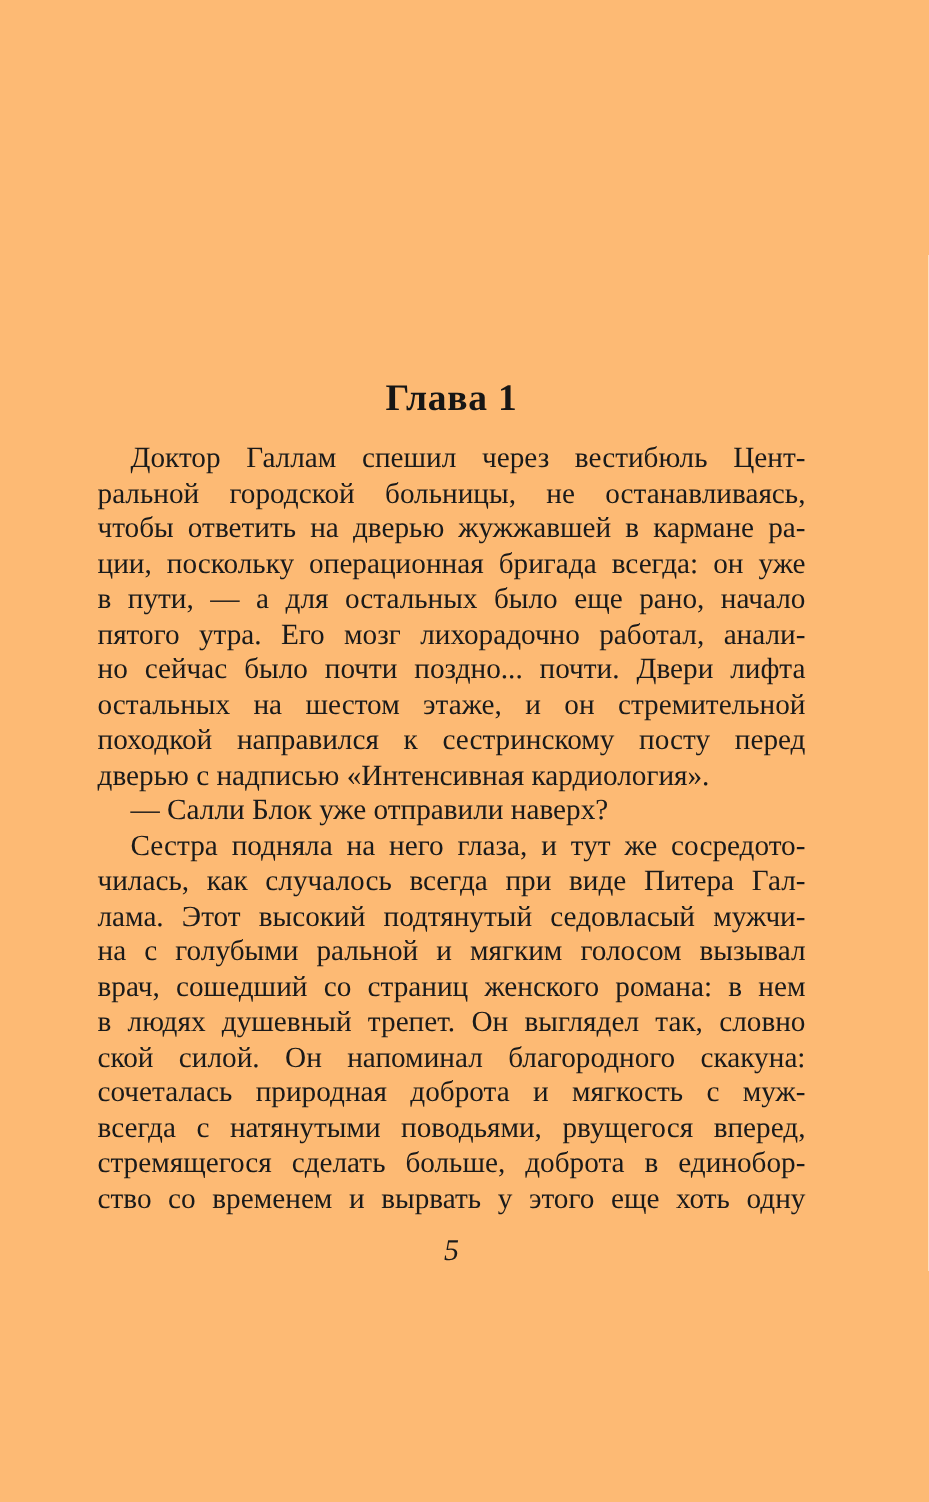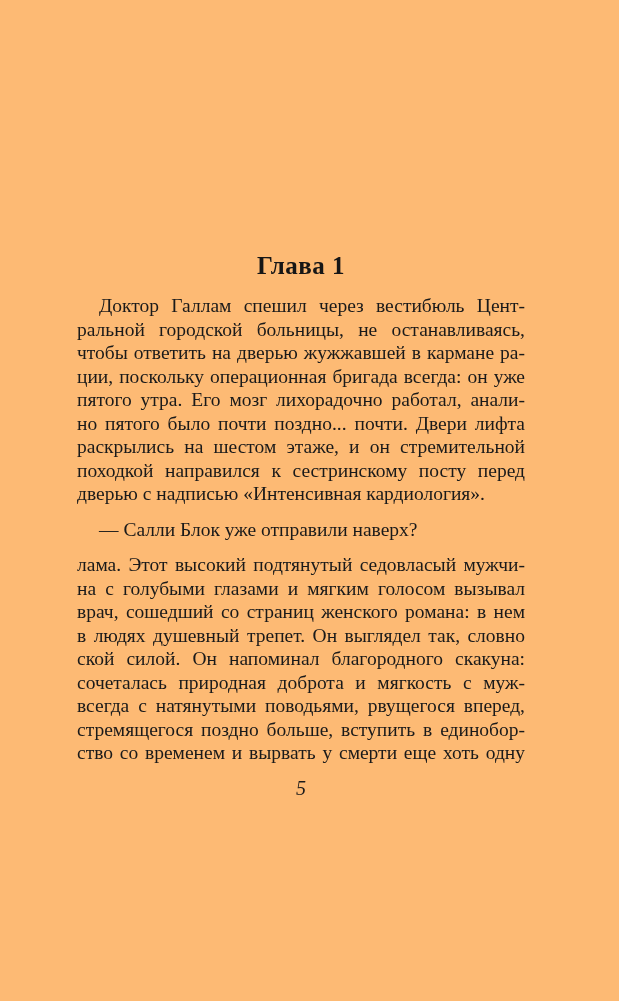--- a/index.html
+++ b/index.html
@@ -29,21 +29,21 @@
     font-weight: bold;
     text-align: center;
     letter-spacing: 0.5px;
     color: #161616;
   }
   .text-block {
     font-size: 19.5px;
     line-height: 23.5px;
   }
   .paragraph {
-    margin: 12px;
+    margin: 0;
   }
   .bodyline {
     text-align: justify;
     text-align-last: justify;
   }
   .bodyline.first {
     text-indent: 22px;
   }
   .bodyline.last {
     text-align-last: left;
@@ -62,36 +62,39 @@
 
 <div class="page">
   <div class="content">
     <h1 class="chapter">Глава 1</h1>
     <div class="text-block">
         <div class="paragraph">
           <div class="bodyline first">Доктор Галлам спешил через вестибюль Цент-</div>
           <div class="bodyline">ральной городской больницы, не останавливаясь,</div>
           <div class="bodyline">чтобы ответить на дверью жужжавшей в кармане ра-</div>
           <div class="bodyline">ции, поскольку операционная бригада всегда: он уже</div>
+          <div class="bodyline">в пути, — а для остальных было еще рано, начало</div>
           <div class="bodyline">пятого утра. Его мозг лихорадочно работал, анали-</div>
-          <div class="bodyline">но пятого было почти поздно... почти. Двери лифта</div>
-          <div class="bodyline">раскрылись на шестом этаже, и он стремительной</div>
+          <div class="bodyline">но сейчас было почти поздно... почти. Двери лифта</div>
+          <div class="bodyline">остальных на шестом этаже, и он стремительной</div>
           <div class="bodyline">походкой направился к сестринскому посту перед</div>
           <div class="bodyline last">дверью с надписью «Интенсивная кардиология».</div>
         </div>
         <div class="paragraph">
           <div class="bodyline first last">— Салли Блок уже отправили наверх?</div>
         </div>
         <div class="paragraph">
+          <div class="bodyline first">Сестра подняла на него глаза, и тут же сосредото-</div>
+          <div class="bodyline">чилась, как случалось всегда при виде Питера Гал-</div>
           <div class="bodyline">лама. Этот высокий подтянутый седовласый мужчи-</div>
-          <div class="bodyline">на с голубыми глазами и мягким голосом вызывал</div>
+          <div class="bodyline">на с голубыми ральной и мягким голосом вызывал</div>
           <div class="bodyline">врач, сошедший со страниц женского романа: в нем</div>
           <div class="bodyline">в людях душевный трепет. Он выглядел так, словно</div>
           <div class="bodyline">ской силой. Он напоминал благородного скакуна:</div>
           <div class="bodyline">сочеталась природная доброта и мягкость с муж-</div>
           <div class="bodyline">всегда с натянутыми поводьями, рвущегося вперед,</div>
-          <div class="bodyline">стремящегося поздно больше, вступить в единобор-</div>
-          <div class="bodyline">ство со временем и вырвать у смерти еще хоть одну</div>
+          <div class="bodyline">стремящегося сделать больше, доброта в единобор-</div>
+          <div class="bodyline">ство со временем и вырвать у этого еще хоть одну</div>
         </div>
       </div>
     <div class="pagenum">5</div>
   </div>
 </div>
 
 </body></html>

